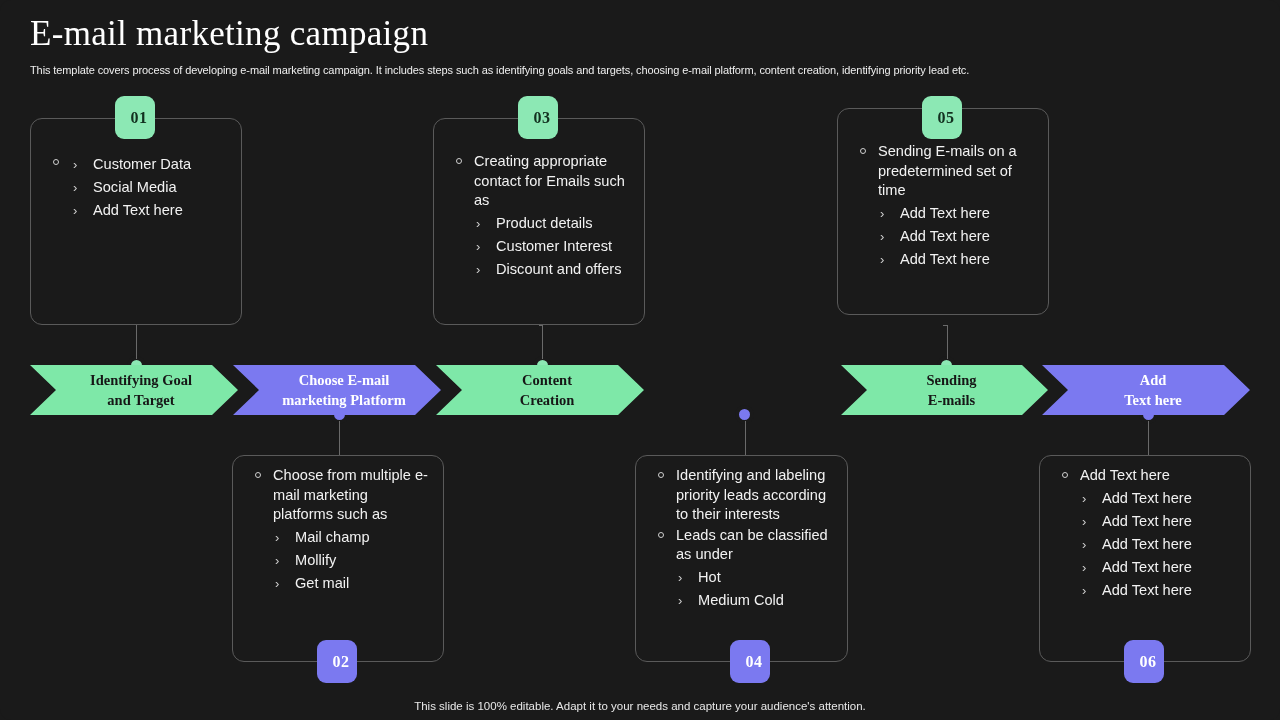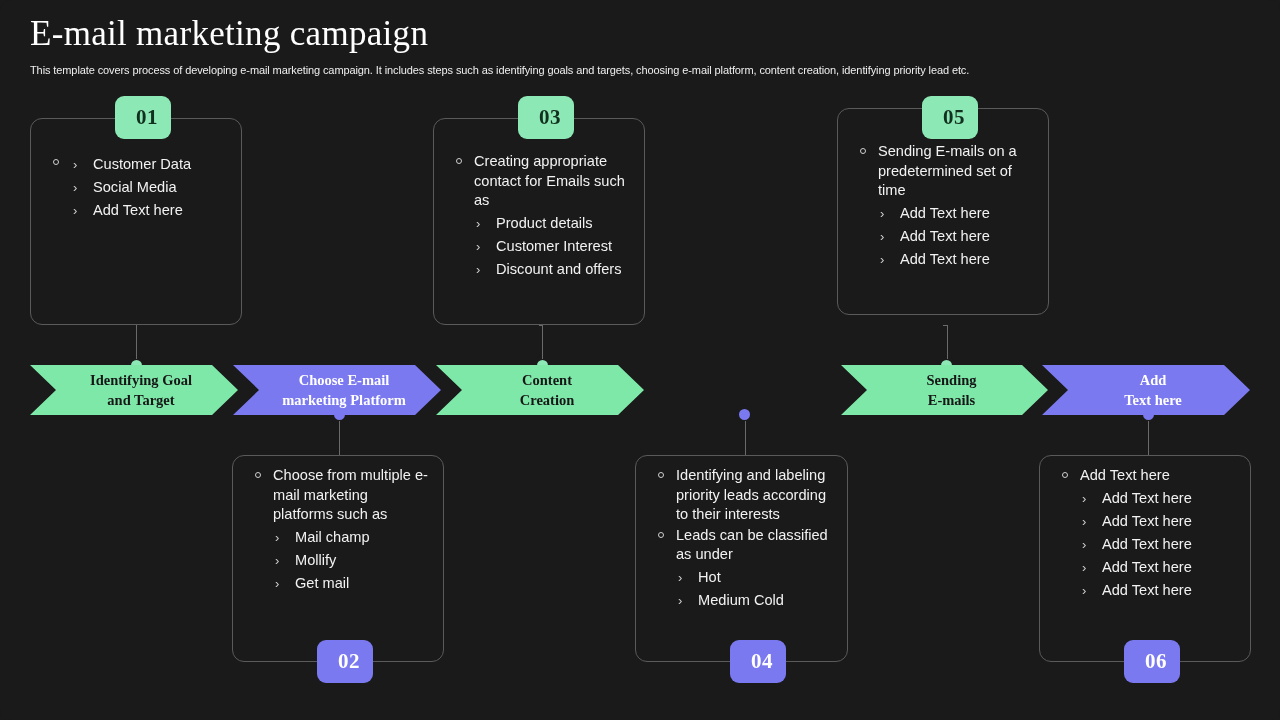--- a/index.html
+++ b/index.html
@@ -61,25 +61,25 @@
     line-height: 23px;
   }
   li.b2 > .chev {
     position: absolute; left: 2px; top: 0;
     color: #d0d0d0; font-size: 13px; line-height: 23px;
   }
 
   
   .badge {
     position: absolute;
-    width: 56px; height: 43px;
+    width: 40px; height: 43px;
     border-radius: 9px;
     display: flex; align-items: center; justify-content: center;
     font-family: "Liberation Serif", serif;
-    font-size: 21px; font-weight: 700;
+    font-size: 16px; font-weight: 700;
     letter-spacing: .5px;
     padding-left: 8px;
   }
   .badge.green { background: #8CE8B4; color: #12301f; }
   .badge.purple { background: #7B79F0; color: #ffffff; }
 
   
   .band { position: absolute; left: 0; top: 362px; width: 1280px; height: 56px; }
   .chev-wrap { position: absolute; top: 3px; height: 50px; text-decoration: underline; }
   .chev-shape {
@@ -244,13 +244,14 @@
                 <li class="b2"><span class="chev">›</span><span>Add Text here</span></li>
                 <li class="b2"><span class="chev">›</span><span>Add Text here</span></li>
                 <li class="b2"><span class="chev">›</span><span>Add Text here</span></li>
               </ul></li>
           </ul>
         </div>
       </div>
       <div class="badge purple" style="left: 1124px; top: 640px;">06</div>
     </div>
 
+  <div class="footer">This slide is 100% editable. Adapt it to your needs and capture your audience's attention.</div>
 </div>
 
 </body></html>

